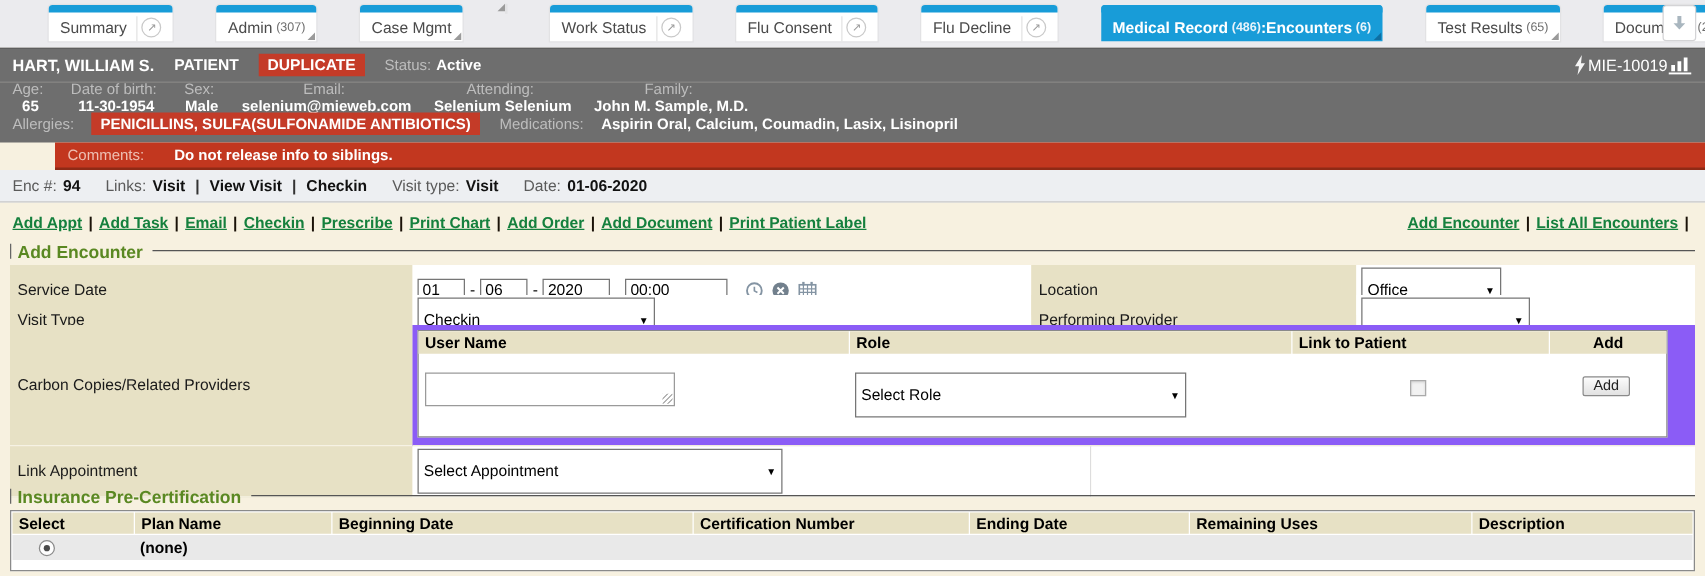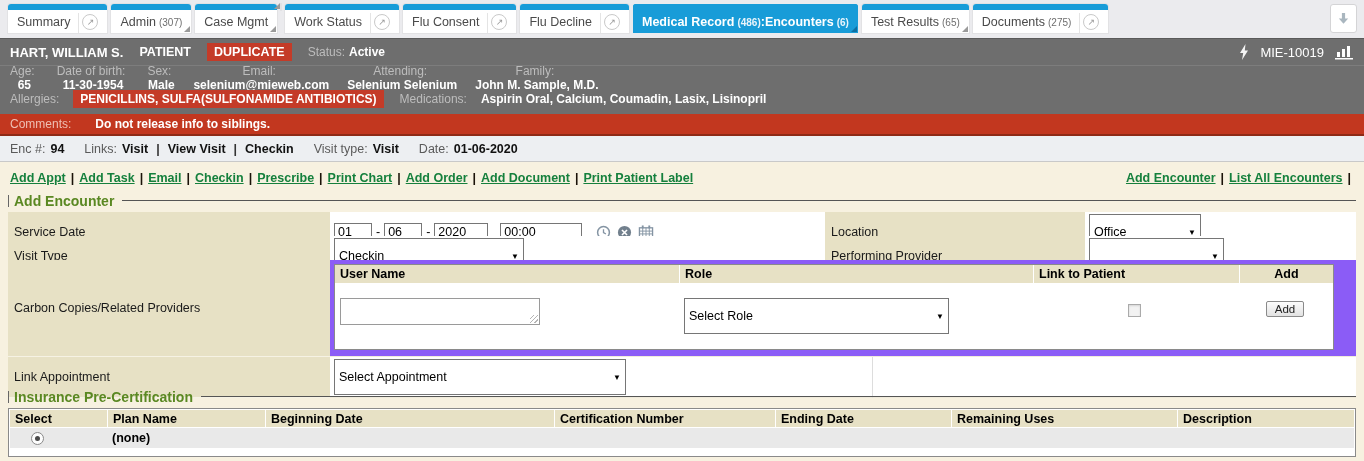--- a/index.html
+++ b/index.html
@@ -2,21 +2,21 @@
 <html><head>
 <meta charset="utf-8">
 <style>
   * { box-sizing: border-box; margin: 0; padding: 0; }
   html,body { width:1364px; }
   body { font-family: "Liberation Sans", sans-serif; background:#f7f1e0; }
   .page { width:1364px; height:461px; overflow:hidden; position:relative; background:#f7f1e0; }
 
   
   .tabbar { height:38px; background:#ebebee; display:flex; align-items:flex-start; padding:4px 8px 0 8px; gap:4px; position:relative; }
-  .tab { cursor:pointer; position:relative; background:#fff; border-radius:3px 3px 0 0; box-shadow:0 0 0 1px #e2e2e4; }
+  .tab { cursor:pointer; position:relative; background:#fff; border-radius:3px 3px 0 0; box-shadow:0 0 0 1px #e2e2e4;margin-left:31px; }
   .tab-top { height:6px; background:#189cd8; border-radius:3px 3px 0 0; }
   .tab-body { height:23px; display:flex; align-items:center; padding:0 9px; font-size:12.5px; color:#4a4a4a; white-space:nowrap; }
   .tab-count { font-size:10px; color:#6e6e6e; margin-left:3px; position:relative; top:1px; }
   .tab-count:empty, .tab-label2:empty, .tab-count2:empty { display:none; }
   .tab-popout { display:inline-flex; align-items:center; justify-content:center; width:16px; height:16px; border:1px solid #c9c9c9; border-radius:50%; color:#9a9a9a; font-size:9px; margin-left:8px; padding-left:0; position:relative; }
   .tab-popout::before { content:""; position:absolute; left:-5px; top:-2px; height:20px; border-left:1px solid #e4e4e4; }
   .tab-popout { margin-left:12px; }
   .tab-fold { position:absolute; right:1px; bottom:1px; width:0; height:0; border-left:6px solid transparent; border-bottom:6px solid #9a9a9a; }
   .tab.selected { background:#189cd8; box-shadow:none; }
   .tab.selected .tab-top { background:#189cd8; }
@@ -25,30 +25,30 @@
   .tab.selected .tab-fold { border-bottom-color:#0e6fa2; }
   .dl-btn { position:absolute; right:7px; top:4px; width:27px; height:29px; background:#fff; border:1px solid #d4d4d6; border-radius:3px; display:flex; align-items:center; justify-content:center; cursor:pointer; }
 
   
   .pt-bar { height:28px; background:#6e6e6e; border-top:1px solid #5a5a5a; border-bottom:1px solid #7d7d7d; display:flex; align-items:center; padding:0 10px; color:#fff; }
   .pt-name { font-size:13px; font-weight:bold; margin-right:16px; }
   .pt-type { font-size:12.5px; font-weight:600; margin-right:16px; }
   .badge-red { background:#c43b28; color:#fff; font-weight:bold; font-size:12.5px; padding:2px 7px; margin-right:16px; }
   .glabel { color:#bdbdbd; font-size:12px; margin-right:4px; }
   .gval { color:#fff; font-weight:bold; font-size:12px; }
-  .pt-right { margin-left:auto; display:flex; align-items:center; gap:10px; }
+  .pt-right { margin-left:auto; display:flex; align-items:center; }
   .pt-id { font-size:13px; color:#fff; }
   .pt-info { background:#6e6e6e; padding:2px 10px 5px 10px; }
   .info-row { display:flex; align-items:center; gap:18px; height:20px; }
   .info-pair { display:flex; align-items:center;flex-direction:column; }
   .info-row2 { display:flex; align-items:center; gap:10px; height:21px; }
   .allergy-badge { background:#c43b28; color:#fff; font-weight:bold; font-size:12px; padding:2px 7px; }
 
   
-  .comments { height:22px; background:#c2371f; border-bottom:2px solid #8e2a16; display:flex; align-items:center; padding:0 10px; }
+  .comments { height:22px; background:#c2371f; border-bottom:2px solid #8e2a16; display:flex; align-items:center; padding:0 10px;margin-left:44px; }
   .comments .clabel { color:#eec0b4; font-size:12px; margin-right:24px; }
   .comments .ctext { color:#fff; font-weight:bold; font-size:12px; }
 
   
   .encbar { height:26px; background:#edeff2; border-bottom:1px solid #c9c9c9; display:flex; align-items:center; padding:0 10px; gap:6px; font-size:12.5px; }
   .enc-label { color:#5a5a5a; }
   .enc-val { color:#111; font-weight:bold; }
   .enc-link { color:#111; font-weight:bold; text-decoration:none; cursor:pointer; }
   .enc-sep { color:#333; font-weight:bold; margin:0 3px; }
   .enc-group { margin-right:14px; display:flex; align-items:center; gap:5px; }

